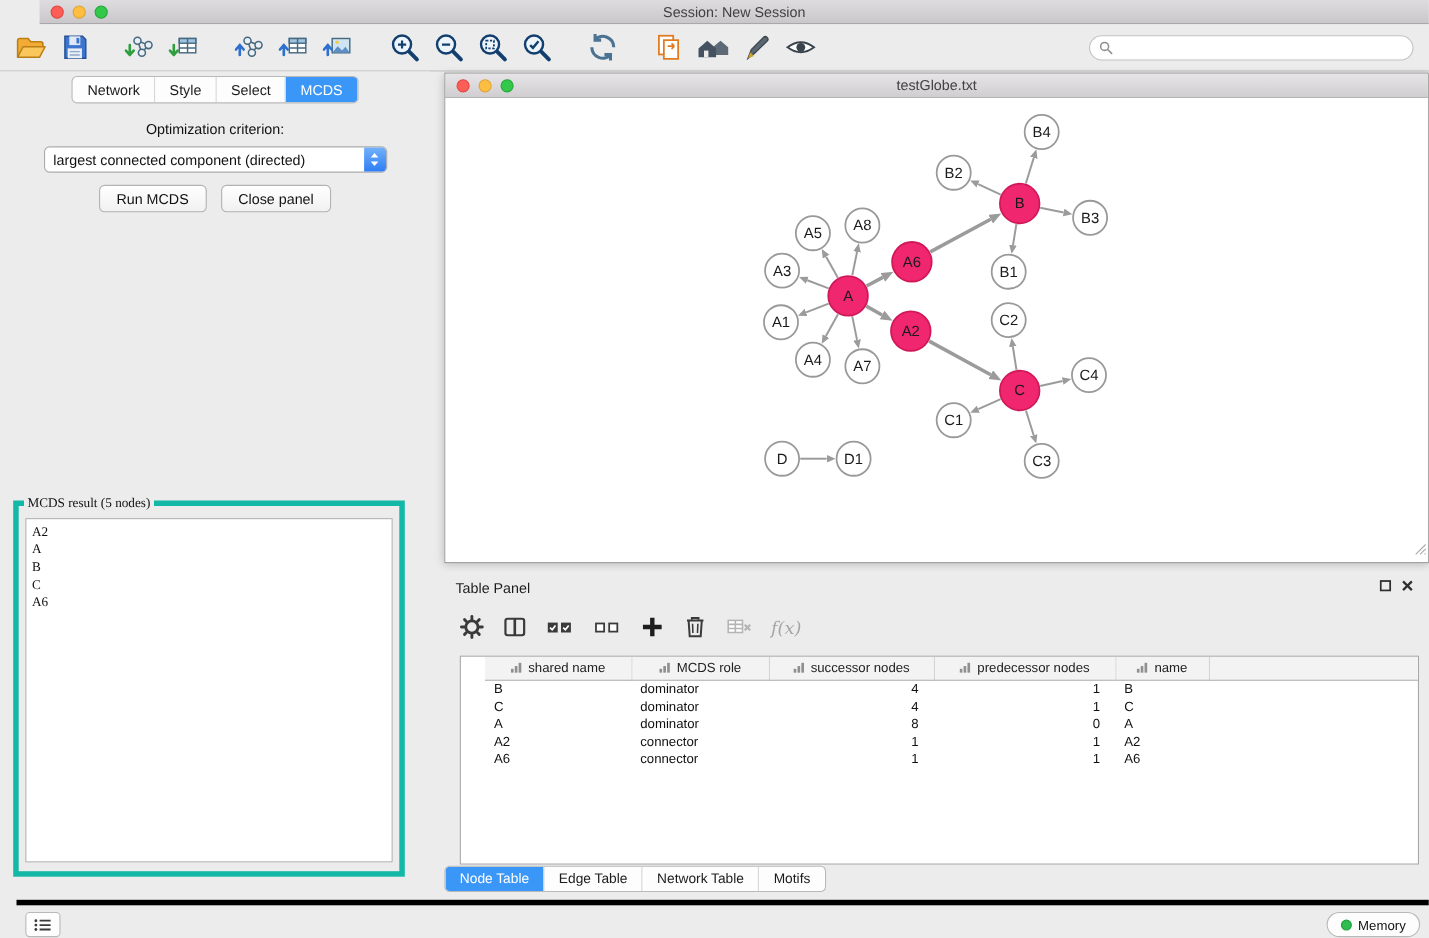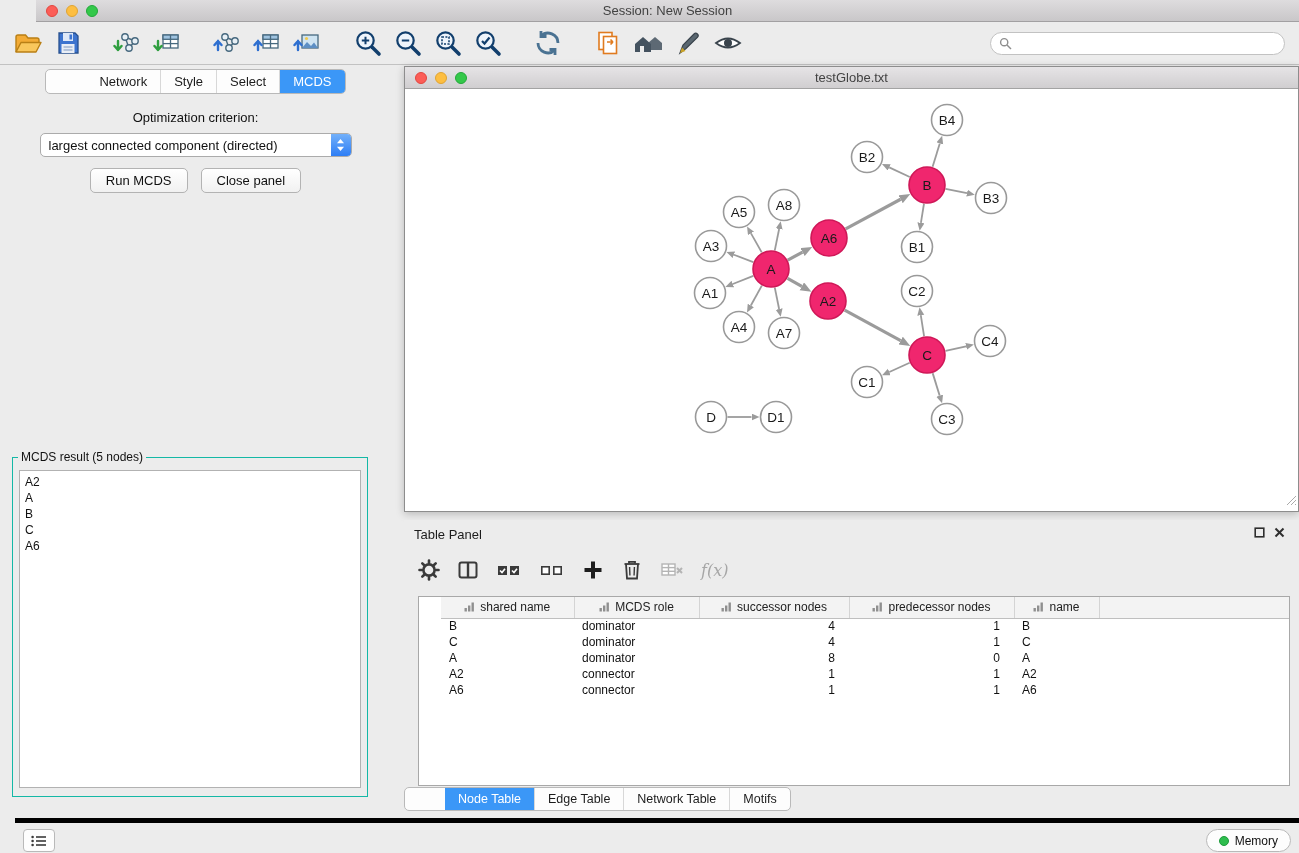--- a/index.html
+++ b/index.html
@@ -27,33 +27,33 @@
   .searchbox input { border:none; outline:none; flex:1; font-size:12px; font-family:"Liberation Sans",sans-serif; background:transparent; }
 
   
   .control-panel { position:absolute; top:65px; left:0; width:391px; bottom:35px; background:#ececec; }
   .panel-head { position:relative; height:26px; }
   .panel-head .ph-title { position:absolute; left:10px; top:7px; font-size:13px; color:#1c1c1c; }
   .ph-icons { position:absolute; right:8px; top:7px; display:flex; gap:9px; align-items:center; }
   .seg-tabs { display:flex; margin:4px auto 0; width:max-content; background:#fdfdfd;
     border:1px solid #b9b9b9; border-radius:5px; overflow:hidden; font-size:13px; }
   .seg-tab { padding:4px 13px; color:#1c1c1c; border-left:1px solid #d8d8d8; cursor:default; }
-  .seg-tab:first-child { border-left:none;margin-left:40px; }
+  .seg-tab:first-child { border-left:none; }
   .seg-tab.selected { background:#3b97f7; color:#fff; }
   .opt-label { text-align:center; margin-top:16px; font-size:13px; color:#111; }
   .dropdown { margin:8px auto 0; width:312px; height:24px; background:#fff; border:1px solid #ababab;
     border-radius:5px; position:relative; display:flex; align-items:center; font-size:13px; padding-left:8px; color:#111; }
   .dd-stepper { position:absolute; right:0; top:0; width:20px; height:22px;
     background:linear-gradient(#72b0fa,#2e7ef5); border-radius:0 4px 4px 0;
     display:flex; align-items:center; justify-content:center; }
   .cp-buttons { display:flex; justify-content:center; gap:13px; margin-top:11px; }
   .mac-btn { background:linear-gradient(#ffffff,#f1f1f1); border:1px solid #b3b3b3; border-radius:5px;
     font-size:13px; color:#111; padding:4px 15px; font-family:"Liberation Sans",sans-serif; }
   .result-fieldset { position:absolute; left:12px; right:23px; top:385px; height:347px;
-    border:1px solid #14b8a6; background:transparent; }
+    border:5px solid #14b8a6; background:transparent;font-family:Liberation Serif, serif; }
   .result-fieldset legend { font-size:12px; color:#111; margin-left:5px; padding:0 3px; }
   .result-list { position:absolute; top:6px; left:6px; right:6px; bottom:8px; background:#fff;
     border:1px solid #b2b2b2; font-size:12px; line-height:16px; color:#111; padding:3px 5px; overflow:hidden; }
 
   
   .net-window { position:absolute; left:404px; top:66px; width:895px; height:446px;
     border:1px solid #8d8d8d; background:#fff; box-shadow:0 2px 8px rgba(0,0,0,0.22); }
   .net-titlebar { position:relative; height:22px; background:linear-gradient(#e6e4e6,#d0ced0);
     border-bottom:1px solid #a3a3a3; }
   .net-canvas { position:absolute; top:22px; left:0; right:0; bottom:0; background:#fff; overflow:hidden; }

